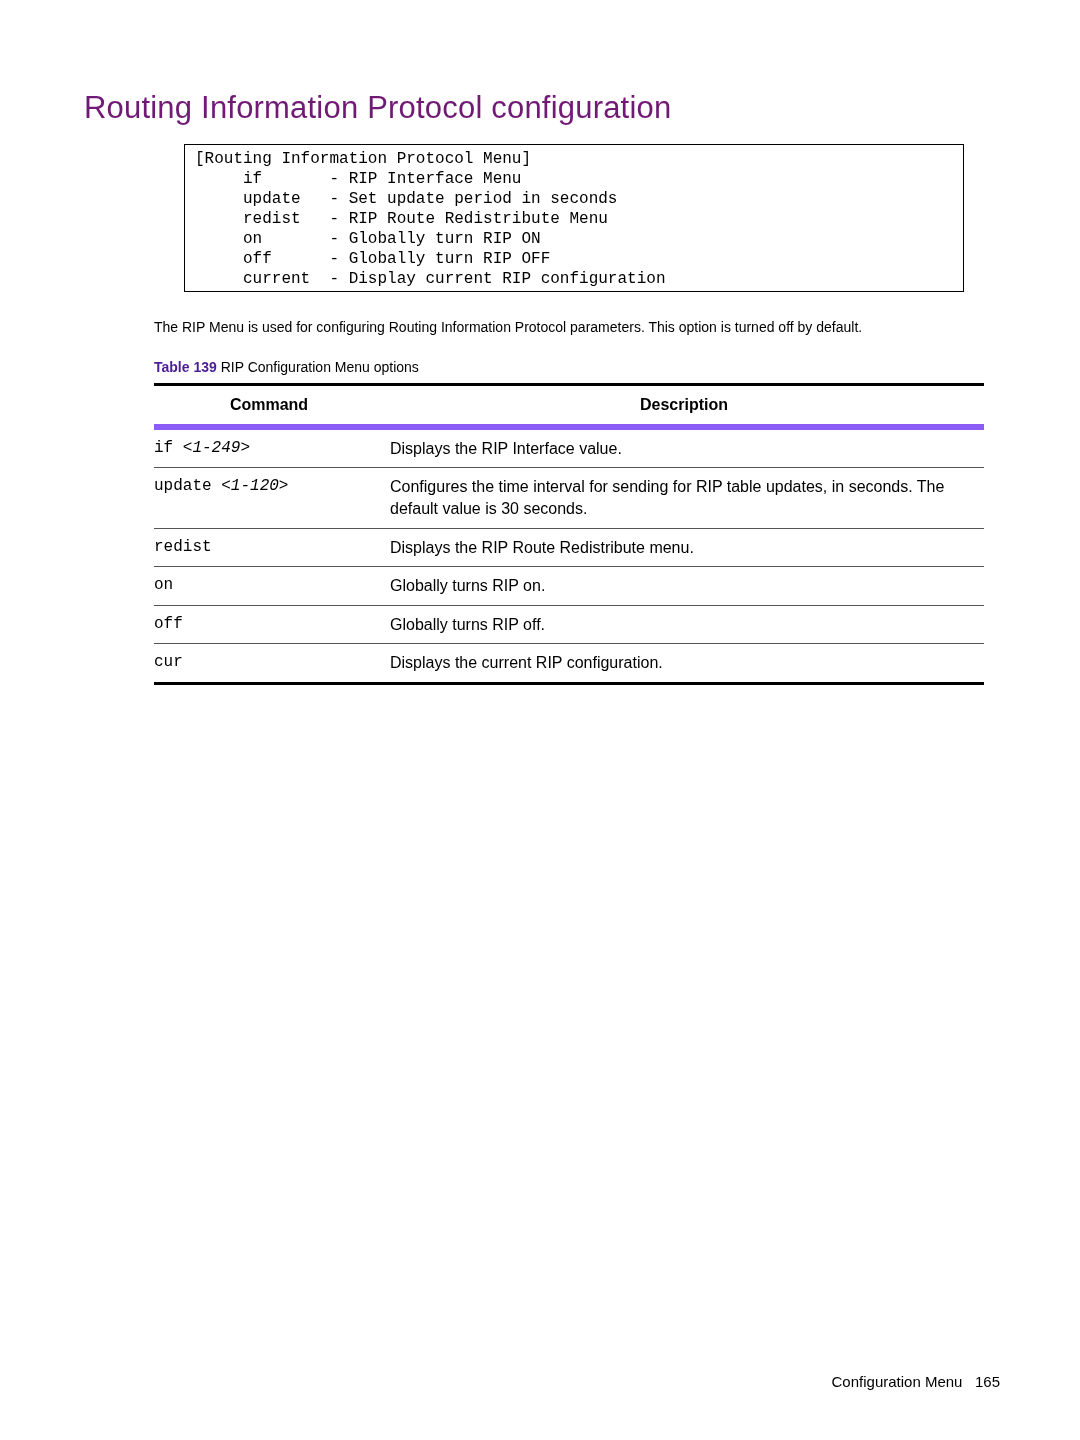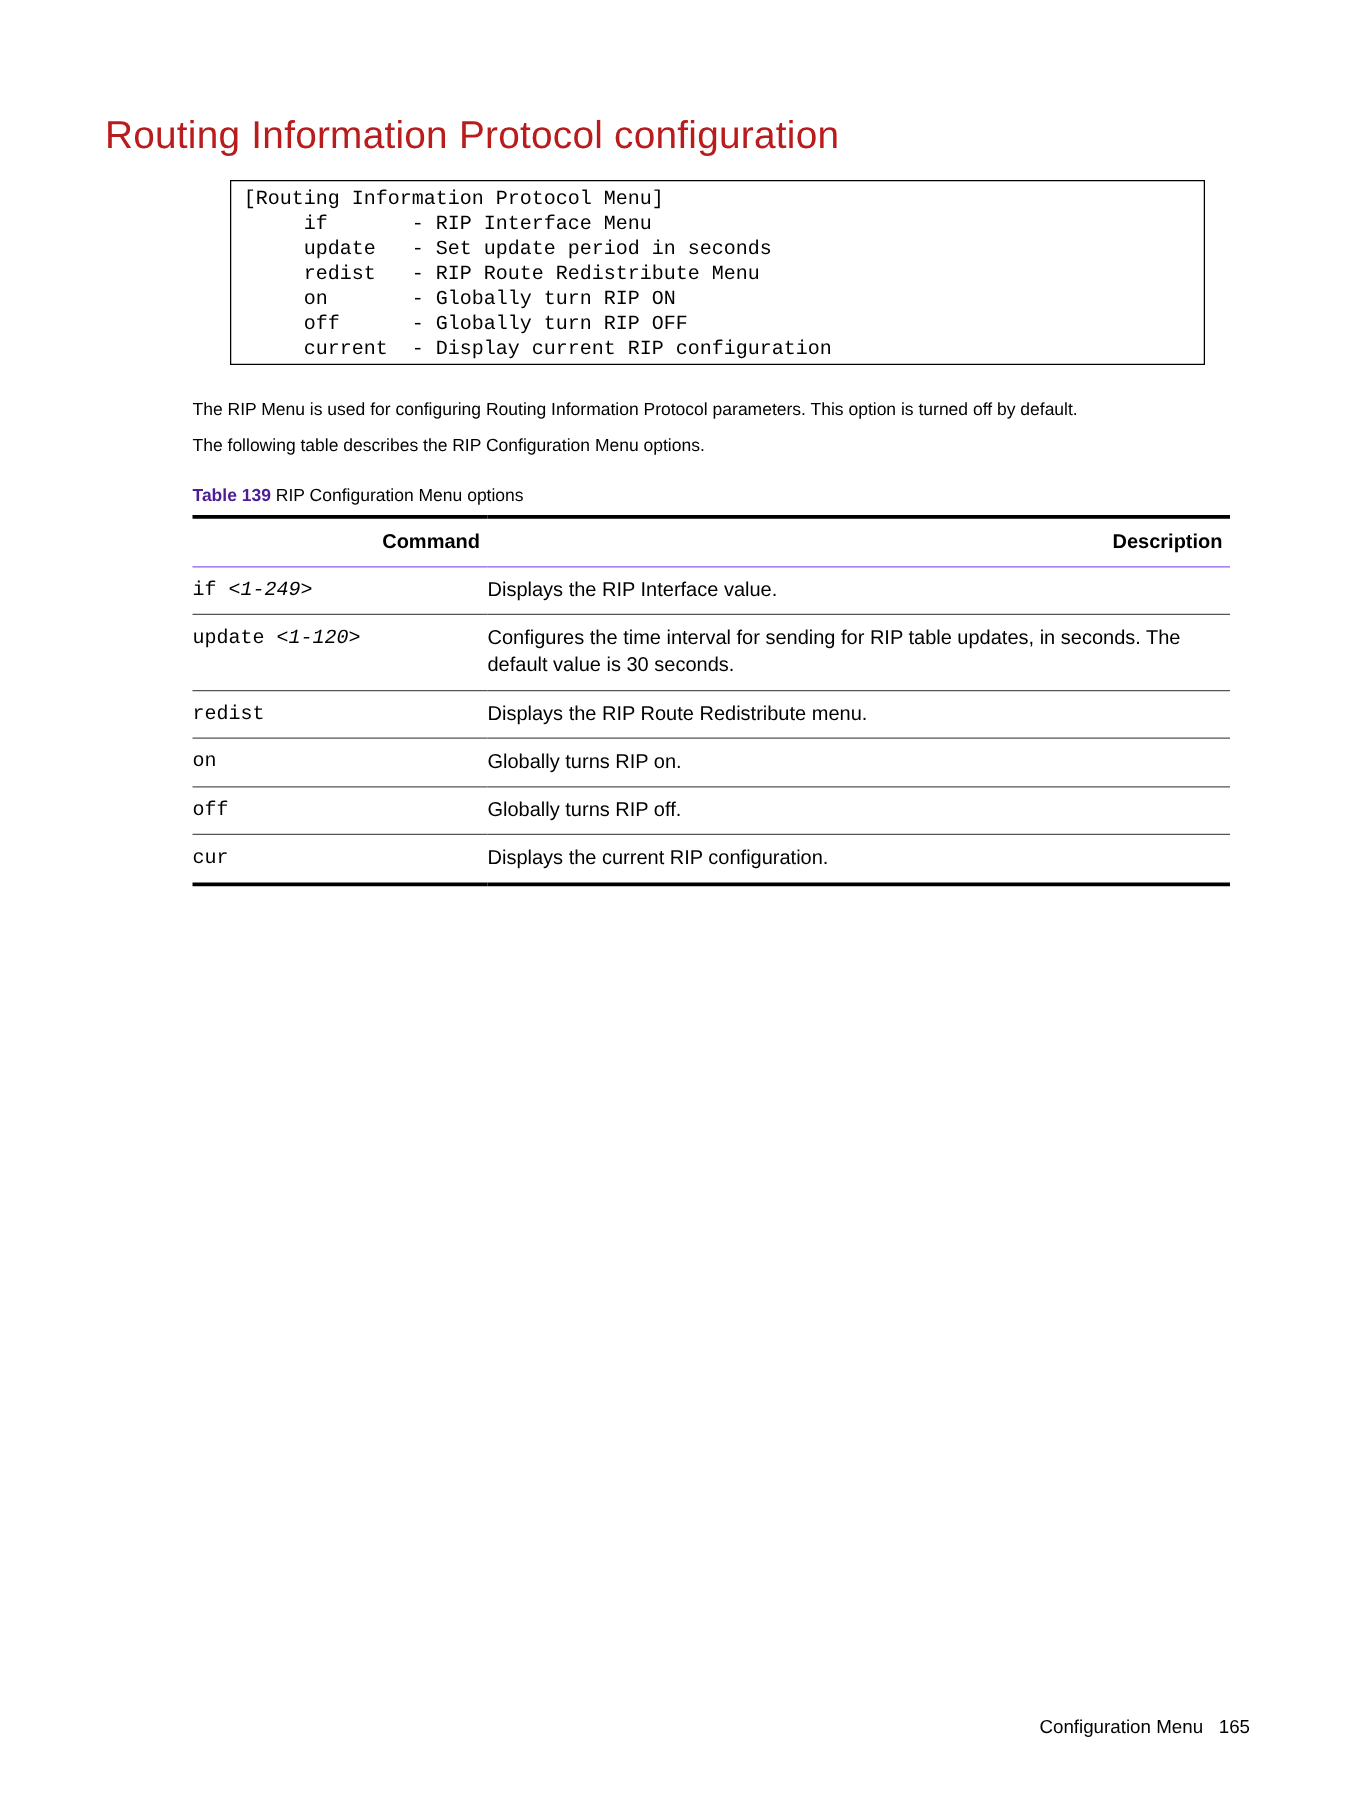--- a/index.html
+++ b/index.html
@@ -10,21 +10,21 @@
     color: #000;
   }
   .page {
     width: 1080px;
     height: 1440px;
     box-sizing: border-box;
     padding: 60px 84px 40px 84px;
     position: relative;
   }
   h1.title {
-    color: #b91c1c;
+    color: #701a75;
     font-weight: 400;
     font-size: 31px;
     margin: 30px 0 18px 0;
     letter-spacing: 0.2px;
   }
   .cmd-line {
     margin-left: 70px;
     font-size: 17px;
   }
   .cmd-line .lbl {
@@ -59,26 +59,26 @@
   .tcaption .tn {
     color: #4c1d95;
     font-weight: bold;
   }
   .tbl {
     margin-left: 70px;
     width: 830px;
     border-collapse: collapse;
   }
   .tbl th {
-    text-align: right;
+    text-align: center;
     font-size: 16px;
     font-weight: bold;
     padding: 10px 6px 10px 0;
     border-top: 3px solid #000;
-    border-bottom: 1px solid #8b5cf6;
+    border-bottom: 6px solid #8b5cf6;
   }
   .tbl td {
     vertical-align: top;
     padding: 8px 6px 8px 0;
     border-bottom: 1px solid #555;
     font-size: 16px;
     line-height: 1.35;
   }
   .tbl tr.lastrow td {
     border-bottom: 3px solid #000;
@@ -107,21 +107,20 @@
 
   <div class="menu-box">[Routing Information Protocol Menu]
      if       - RIP Interface Menu
      update   - Set update period in seconds
      redist   - RIP Route Redistribute Menu
      on       - Globally turn RIP ON
      off      - Globally turn RIP OFF
      current  - Display current RIP configuration</div>
 
   <div class="para">The RIP Menu is used for configuring Routing Information Protocol parameters. This option is turned off by default.</div>
-  <div class="para">The following table describes the RIP Configuration Menu options.</div>
 
   <div class="tcaption">
     <span class="tn">Table 139</span><span>  RIP Configuration Menu options</span>
   </div>
 
   <table class="tbl">
     <thead>
       <tr>
         <th>Command</th>
         <th>Description</th>

